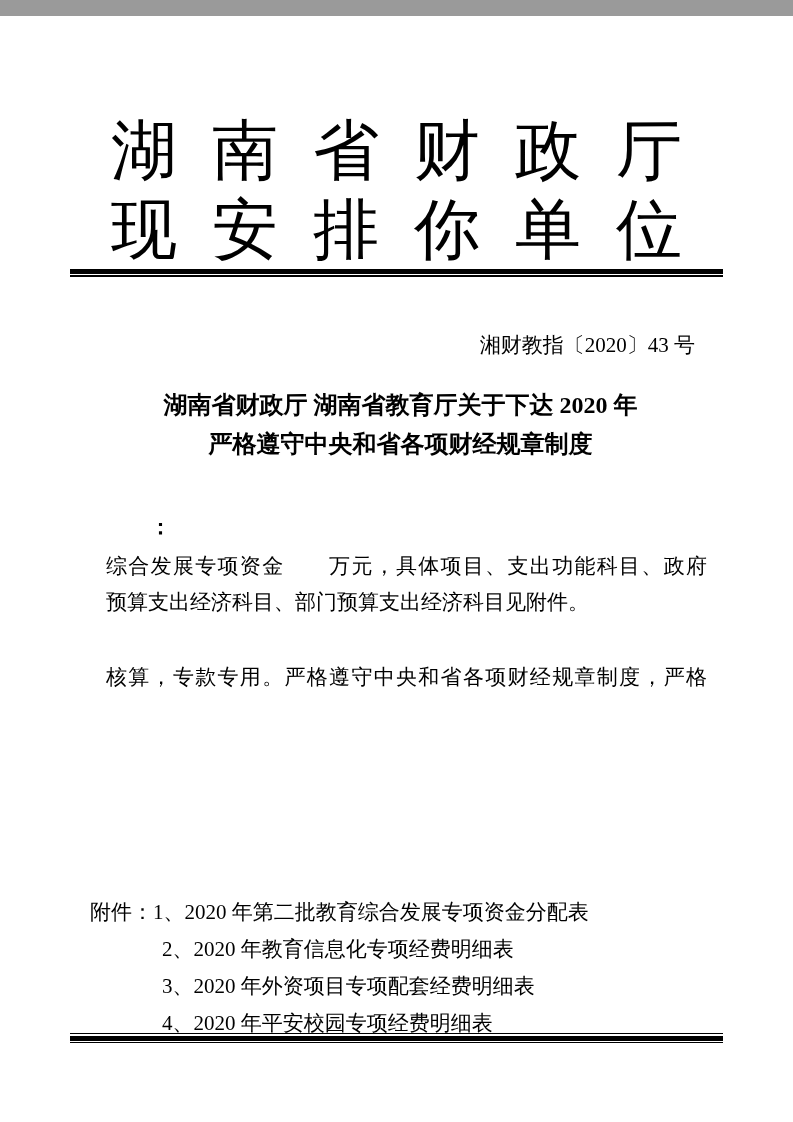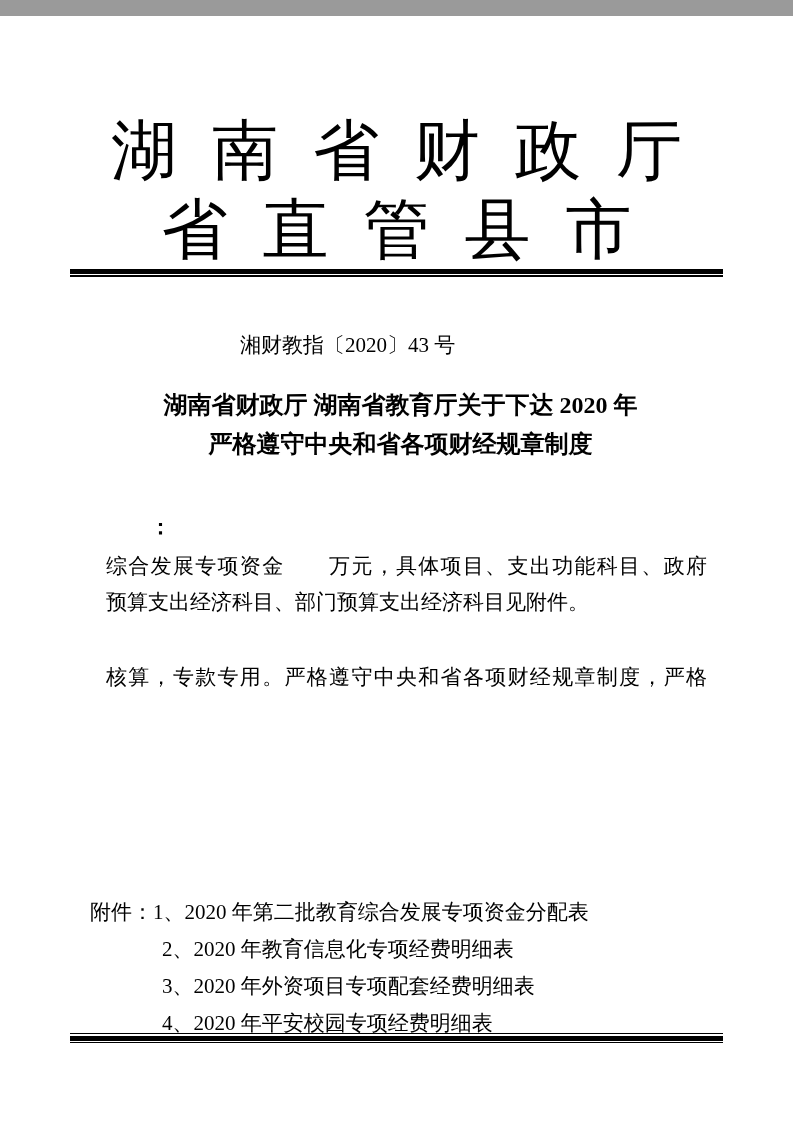--- a/index.html
+++ b/index.html
@@ -45,21 +45,21 @@
   }
   .rule-top .thick { height: 5px; background: #000; }
   .rule-top .thin  { height: 2px; background: #000; margin-top: 1px; }
 
   
   .doc-number {
     position: absolute;
     top: 316px;
     left: 0;
     right: 98px;
-    text-align: center;
+    text-align: right;
     font-size: 21px;
     line-height: 26px;
   }
 
   
   .title {
     position: absolute;
     top: 370px;
     left: 4px;
     width: 100%;
@@ -117,21 +117,21 @@
   .rule-bottom .thick { height: 5px; background: #000; margin-top: 2px; }
   .rule-bottom .thin2 { height: 1px; background: #000; margin-top: 1px; }
 </style>
 </head>
 <body>
 
 <div class="page">
 
   <div class="agency">
     <div class="agency-line">湖南省财政厅</div>
-    <div class="agency-line">省直管县市</div>
+    <div class="agency-line">现安排你单位</div>
   </div>
 
   <div class="rule-top">
     <div class="thick"></div>
     <div class="thin"></div>
   </div>
 
   <div class="doc-number">湘财教指〔2020〕43 号</div>
 
   <div class="title">

